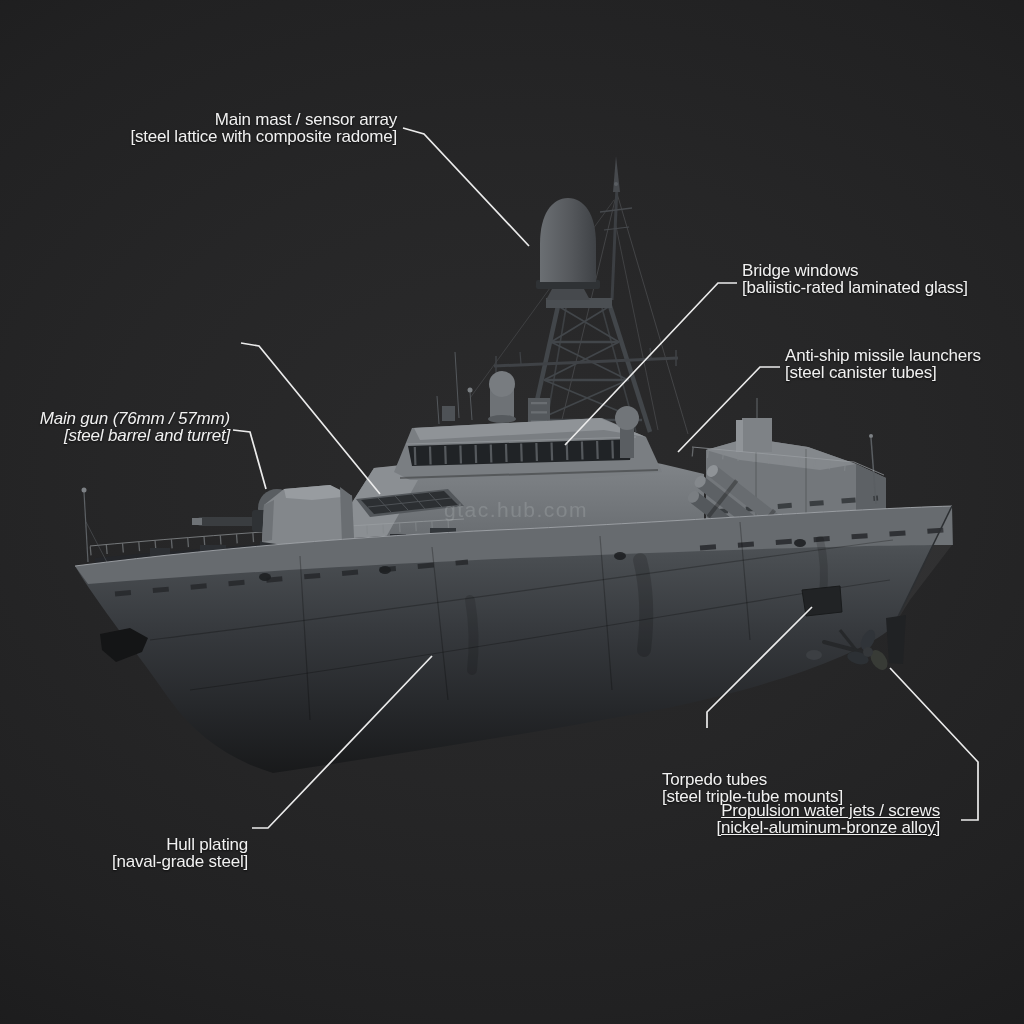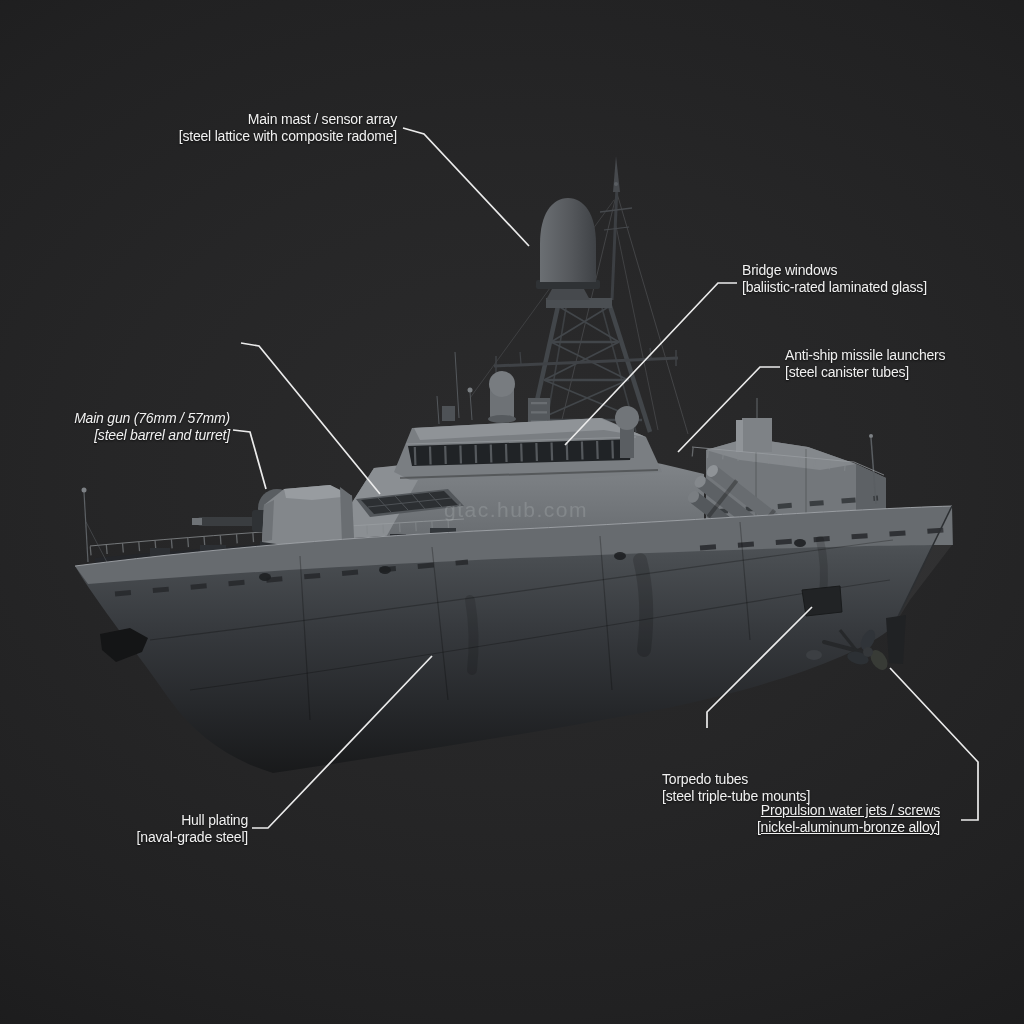--- a/index.html
+++ b/index.html
@@ -3,21 +3,21 @@
 <meta charset="utf-8">
 <style>
   html,body{margin:0;padding:0;background:#111;}
   #stage{
     position:relative;width:1024px;height:1024px;overflow:hidden;
     background:radial-gradient(ellipse 900px 700px at 50% 46%, #2b2b2c 0%, #262627 45%, #212122 78%, #1c1c1d 100%);
     font-family:"Liberation Sans", sans-serif;
   }
   #stage svg{position:absolute;left:0;top:0;}
   .lbl{
-    position:absolute;color:#f1f1f1;font-size:14px;line-height:17px;
+    position:absolute;color:#f1f1f1;font-size:17px;line-height:17px;
     letter-spacing:-0.2px;white-space:nowrap;
     text-shadow:0 1px 2px rgba(0,0,0,.65);
   }
   .lbl.right{text-align:right;}
   .lbl.left{text-align:left;}
 </style>
 </head>
 <body>
 <div id="stage">
 
@@ -257,21 +257,21 @@
 <div class="lbl right" style="right:794px;top:410px;font-style:italic;">
   <div>Main gun (76mm / 57mm)</div>
   <div>[steel barrel and turret]</div>
 </div>
 
 <div class="lbl left" style="left:662px;top:734px;margin-top:37px;">
   <div>Torpedo tubes</div>
   <div>[steel triple-tube mounts]</div>
 </div>
 
-<div class="lbl right" style="right:776px;top:812px;">
+<div class="lbl right" style="right:776px;top:836px;">
   <div>Hull plating</div>
   <div>[naval-grade steel]</div>
 </div>
 
 <div class="lbl right" style="right:84px;top:802px;text-decoration:underline;">
   <div>Propulsion water jets / screws</div>
   <div>[nickel-aluminum-bronze alloy]</div>
 </div>
 
 </div>

